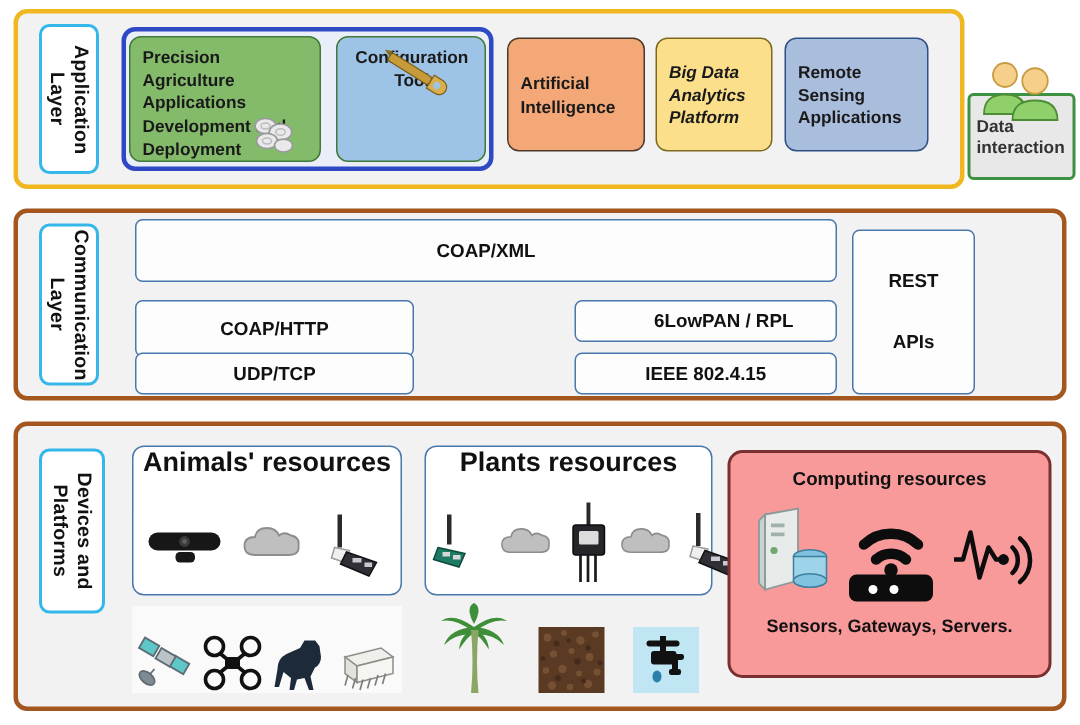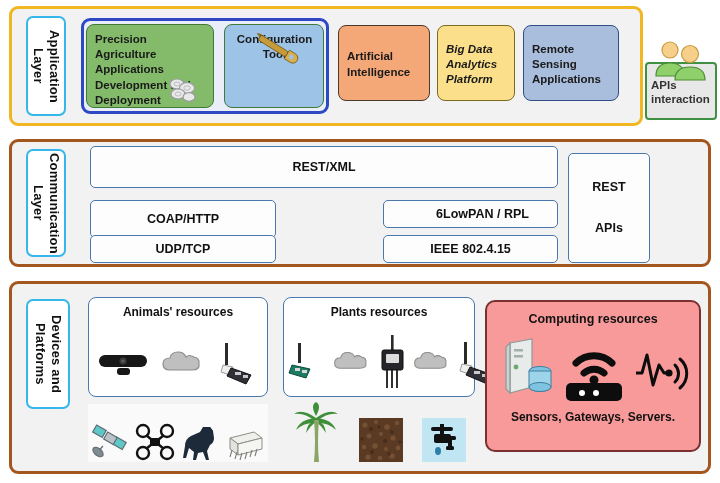--- a/index.html
+++ b/index.html
@@ -80,21 +80,21 @@
   .cb-rest{left:568px;top:153px;width:82px;height:110px;flex-direction:column;line-height:1.35;gap:24px;}
 
   
   .dbox{
     position:absolute;background:#ffffff;border:1.8px solid #4a78ad;border-radius:8px;
     box-sizing:border-box;
   }
   .db-animals{left:88px;top:297px;width:180px;height:100px;}
   .db-plants {left:283px;top:297px;width:192px;height:100px;}
   .dbox .title{
-    text-align:center;font-size:12px;font-weight:600;margin-top:7px;color:#111;
+    text-align:center;font-size:18px;font-weight:600;color:#111;
   }
   .compute{
     position:absolute;left:485px;top:300px;width:216px;height:152px;
     background:#f99a9a;border:2px solid #7a3030;border-radius:10px;box-sizing:border-box;
     text-align:center;
   }
   .compute .ctitle{font-size:12.5px;font-weight:600;margin-top:10px;color:#111;}
   .compute .csub{font-size:12px;font-weight:600;position:absolute;left:0;right:0;bottom:26px;color:#111;}
 
   .iconstrip{position:absolute;display:flex;align-items:flex-end;}
@@ -161,21 +161,21 @@
 
   <div class="appbox ab-bd">
     <span>Big Data Analytics Platform</span>
   </div>
 
   <div class="appbox ab-rs">
     <span>Remote Sensing Applications</span>
   </div>
 
   <div class="user-box">
-    <span>APIs interaction</span>
+    <span>Data interaction</span>
   </div>
   <span class="user-icons">
     <svg width="66" height="40" viewBox="0 0 66 40">
       <g>
         <circle cx="20" cy="10" r="8" fill="#f6d08a" stroke="#c79b3f" stroke-width="1.2"></circle>
         <path d="M6 36 q0-13 14-13 q14 0 14 13 z" fill="#8fd06a" stroke="#4c8c35" stroke-width="1.2"></path>
       </g>
       <g>
         <circle cx="40" cy="14" r="8.5" fill="#f6d08a" stroke="#c79b3f" stroke-width="1.2"></circle>
         <path d="M25 40 q0-13 15-13 q15 0 15 13 z" fill="#8fd06a" stroke="#4c8c35" stroke-width="1.2"></path>
@@ -184,21 +184,21 @@
   </span>
 
   <div class="layer layer-comm"></div>
 
   <div class="vlabel vl-comm">
     <span>Communication
 Layer</span>
   </div>
 
   <div class="cbox cb-json">
-    <span>REST/XML</span>
+    <span>COAP/XML</span>
   </div>
   <div class="cbox cb-coap">
     <span>COAP/HTTP</span>
   </div>
   <div class="cbox cb-udp">
     <span>UDP/TCP</span>
   </div>
   <div class="cbox cb-6low">
     <span>6LowPAN / RPL</span>
   </div>

